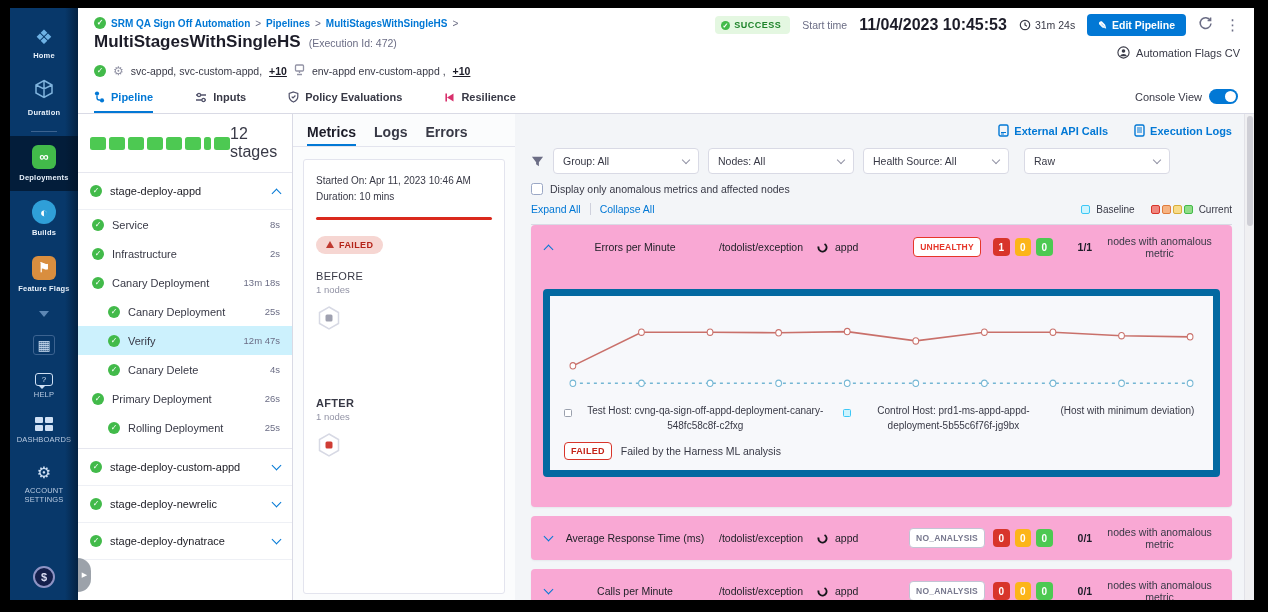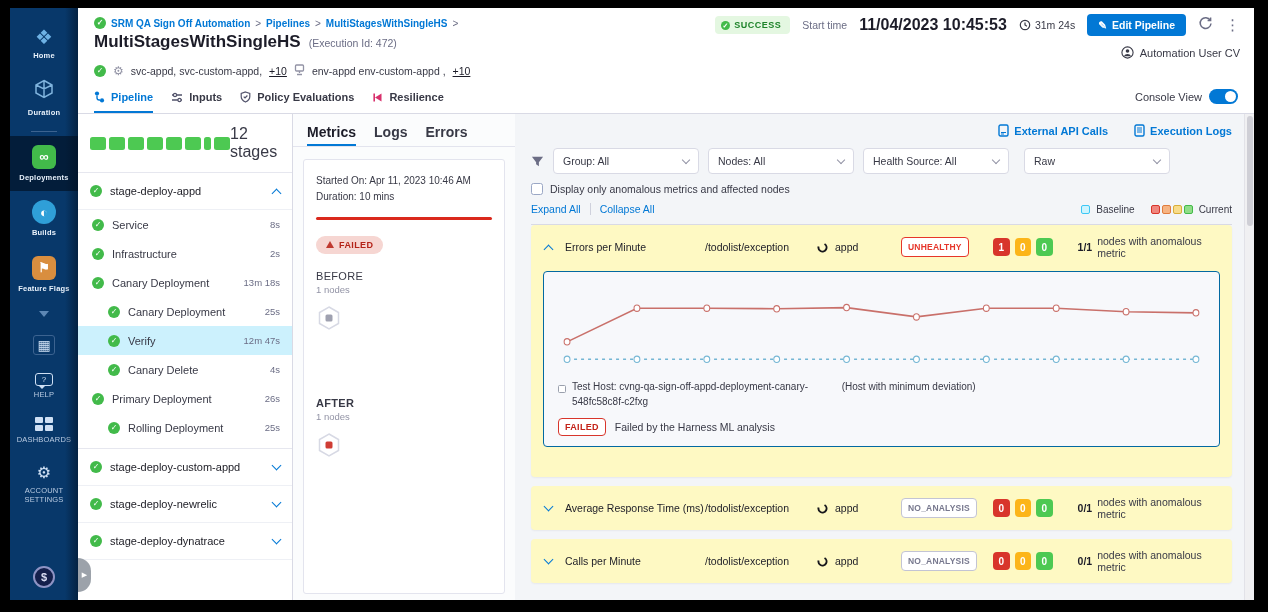--- a/index.html
+++ b/index.html
@@ -31,33 +31,33 @@
   
   .main { flex:1; display:flex; flex-direction:column; min-width:0; }
   .hdr { padding:6px 14px 0 16px; position:relative; }
   .crumbs { display:flex; align-items:center; gap:5px; font-size:10px; font-weight:bold; color:#0278d5; height:18px; }
   .crumb-sep { color:#6b6d85; font-weight:normal; }
   .chk-circle { width:12px; height:12px; border-radius:50%; background:#42ba4a; color:#fff; font-size:8px; line-height:12px; text-align:center; display:inline-block; flex:0 0 12px; }
   .title-row { display:flex; align-items:baseline; gap:8px; height:26px; }
   .page-title { font-size:17px; font-weight:bold; color:#1c1c28; }
   .exec-id { font-size:10.5px; color:#6b6d85; }
   .tags-row { display:flex; align-items:center; gap:7px; height:26px; font-size:10.5px; color:#383946; }
-  .tag-more { font-weight:normal; color:#1c1c28; text-decoration:underline; cursor:pointer; }
+  .tag-more { font-weight:bold; color:#1c1c28; text-decoration:underline; cursor:pointer; }
   .gear-sm { color:#9293a5; font-size:12px; }
   .hdr-right { position:absolute; top:6px; right:14px; display:flex; align-items:center; gap:12px; height:22px; }
   .badge-success { background:#e4f7e1; color:#1e832a; font-size:9px; font-weight:bold; letter-spacing:.5px; padding:4px 9px 4px 6px; border-radius:4px; display:flex; align-items:center; gap:4px; }
   .badge-success .dot { width:9px; height:9px; border-radius:50%; background:#42ba4a; color:#fff; font-size:7px; line-height:9px; text-align:center; }
   .st-label { font-size:10.5px; color:#6b6d85; }
   .st-value { font-size:16px; font-weight:bold; color:#1c1c28; }
   .elapsed { font-size:10.5px; color:#383946; display:flex; align-items:center; gap:4px; }
   .btn-primary { background:#0278d5; color:#fff; border:none; border-radius:4px; font-size:10.5px; font-weight:bold; padding:5px 11px; display:flex; align-items:center; gap:5px; cursor:pointer; font-family:inherit; }
   .icon-btn { color:#6b6d85; font-size:15px; background:none; border:none; cursor:pointer; }
   .user-chip { position:absolute; top:38px; right:14px; font-size:11px; color:#383946; display:flex; align-items:center; gap:6px; }
 
-  .tabbar { display:flex; align-items:flex-end; gap:18px; padding:0 16px; border-bottom:1px solid #d9dae5; height:30px; position:relative; }
+  .tabbar { display:flex; align-items:flex-end; gap:42px; padding:0 16px; border-bottom:1px solid #d9dae5; height:30px; position:relative; }
   .tab { display:flex; align-items:center; gap:6px; font-size:11px; font-weight:bold; color:#383946; padding-bottom:8px; border-bottom:2px solid transparent; cursor:pointer; }
   .tab.active { color:#0278d5; border-bottom-color:#0278d5; }
   .console-view { position:absolute; right:16px; top:5px; display:flex; align-items:center; gap:7px; font-size:11px; color:#383946; }
   .toggle { width:29px; height:15px; border-radius:8px; background:#0278d5; position:relative; cursor:pointer; }
   .toggle .knob { position:absolute; right:2px; top:2px; width:11px; height:11px; border-radius:50%; background:#fff; }
 
   .content { flex:1; display:flex; min-height:0; }
 
   
   .stages { width:215px; flex:0 0 215px; border-right:1px solid #d9dae5; background:#fff; font-size:11px; position:relative; overflow:hidden; }
@@ -106,31 +106,31 @@
   .exp-row { display:flex; align-items:center; margin-top:8px; font-size:10.5px; }
   .lnk { color:#0278d5; cursor:pointer; }
   .vbar { width:1px; height:12px; background:#cfd1dd; margin:0 9px; }
   .legend { margin-left:auto; display:flex; align-items:center; gap:6px; font-size:10px; color:#383946; }
   .sq { width:9px; height:9px; border-radius:2px; display:inline-block; }
   .sq-baseline { background:#cdf4fe; border:1px solid #3dc7f6; }
   .cur-sqs { display:flex; gap:2px; margin-left:10px; }
   .hr { border-top:1px solid #d9dae5; margin-top:9px; }
   .mgrid { display:grid; grid-template-columns:24px 140px 112px 84px 92px 1fr; align-items:center; }
   .thead { padding:9px 10px 8px; font-size:10px; color:#383946; letter-spacing:.2px; }
-  .mrow-card { background:#fef9c3; border-radius:4px; margin-bottom:9px; box-shadow:0 1px 2px rgba(40,41,61,.06); }
+  .mrow-card { background:#f9a8d4; border-radius:4px; margin-bottom:9px; box-shadow:0 1px 2px rgba(40,41,61,.06);text-align:center; }
   .mrow { padding:10px 10px; font-size:10.5px; color:#22222a; }
   .hs-cell { display:flex; align-items:center; gap:7px; }
   .risk-badge { display:inline-block; font-size:8.5px; font-weight:bold; padding:4px 6px; border-radius:4px; border:1px solid; background:#fff; letter-spacing:.2px; }
   .risk-unhealthy { color:#e6362a; border-color:#e6362a; }
   .risk-noanalysis { color:#77788e; border-color:#c3c4d4; }
   .nodes-cell { display:flex; align-items:center; gap:5px; font-size:10.5px; color:#383946; }
   .nbox { width:18px; height:18px; border-radius:4px; color:#fff; font-size:10px; font-weight:bold; display:flex; align-items:center; justify-content:center; }
   .nbox.r { background:#d8352b; } .nbox.a { background:#fcb519; } .nbox.g { background:#4dc952; }
   .nbold { font-weight:bold; color:#1c1c28; margin-left:20px; }
-  .chart-block { margin:2px 12px 14px; background:#f7f8fb; border:1px solid #0369a1; border-radius:4px; padding:8px 14px 10px; }
+  .chart-block { margin:20px 12px 14px; background:#f7f8fb; border:7px solid #0369a1; border-radius:4px; padding:8px 14px 10px; }
   .host-legend { display:grid; grid-template-columns:1.55fr 1.2fr .8fr; gap:10px; font-size:10px; color:#383946; margin-top:4px; }
   .host-item { display:flex; gap:6px; line-height:1.45; }
   .lsq { width:8px; height:8px; border-radius:1.5px; margin-top:5px; flex:0 0 8px; }
   .lsq-test { border:1.2px solid #9aa0ad; background:#fff; }
   .lsq-ctrl { border:1.2px solid #3dc7f6; background:#cdf4fe; }
   .verdict { display:flex; align-items:center; gap:9px; margin-top:9px; }
   .badge-failed-o { border:1.3px solid #d8352b; color:#c42318; background:#fff; font-size:9px; font-weight:bold; padding:3px 6px; border-radius:4px; letter-spacing:.3px; }
   .verdict-text { font-size:10.5px; color:#383946; }
   .row1-pad { height:16px; }
   .scrollstrip { width:10px; flex:0 0 10px; background:#f0f0f2; border-left:1px solid #e2e2e8; position:relative; }
@@ -251,21 +251,21 @@
             </svg>
         </button>
         <button class="icon-btn"><span>⋮</span></button>
       </div>
       <div class="user-chip">
         <svg width="13" height="13" viewBox="0 0 13 13">
             <circle cx="6.5" cy="6.5" r="5.6" fill="none" stroke="#383946" stroke-width="1.1"></circle>
             <circle cx="6.5" cy="5" r="1.8" fill="#383946"></circle>
             <path d="M3 10.3c.7-1.7 2-2.4 3.5-2.4s2.8.7 3.5 2.4" fill="#383946"></path>
           </svg>
-        <span>Automation User CV</span>
+        <span>Automation Flags CV</span>
       </div>
     </header>
 
     <div class="tabbar">
       <div class="tab active">
         <svg width="11" height="12" viewBox="0 0 11 12">
             <circle cx="3" cy="2.6" r="2.1" fill="#0278d5"></circle>
             <circle cx="8" cy="9.4" r="2.1" fill="#0278d5"></circle>
             <path d="M3 4.7v2a2.3 2.3 0 0 0 2.3 2.3H6" fill="none" stroke="#0278d5" stroke-width="1.4"></path>
           </svg>
@@ -527,20 +527,24 @@
                 <circle cx="770" cy="39.84" r="4.5" fill="#fff" stroke="#c9706a" stroke-width="1.6"></circle>
                 <circle cx="878" cy="44.760000000000005" r="4.5" fill="#fff" stroke="#c9706a" stroke-width="1.6"></circle>
                 <circle cx="986" cy="46.400000000000006" r="4.5" fill="#fff" stroke="#c9706a" stroke-width="1.6"></circle>
               </svg>
             <div class="host-legend">
               <span class="host-item">
                 <span class="lsq lsq-test"></span>
                 <span>Test Host: cvng-qa-sign-off-appd-deployment-canary-548fc58c8f-c2fxg</span>
               </span>
               <span class="host-item">
+                <span class="lsq lsq-ctrl"></span>
+                <span>Control Host: prd1-ms-appd-appd-deployment-5b55c6f76f-jg9bx</span>
+              </span>
+              <span class="host-item">
                 <span>(Host with minimum deviation)</span>
               </span>
             </div>
             <div class="verdict">
               <span class="badge-failed-o">FAILED</span>
               <span class="verdict-text">Failed by the Harness ML analysis</span>
             </div>
           </div>
           <div class="row1-pad"></div>
         </div>

